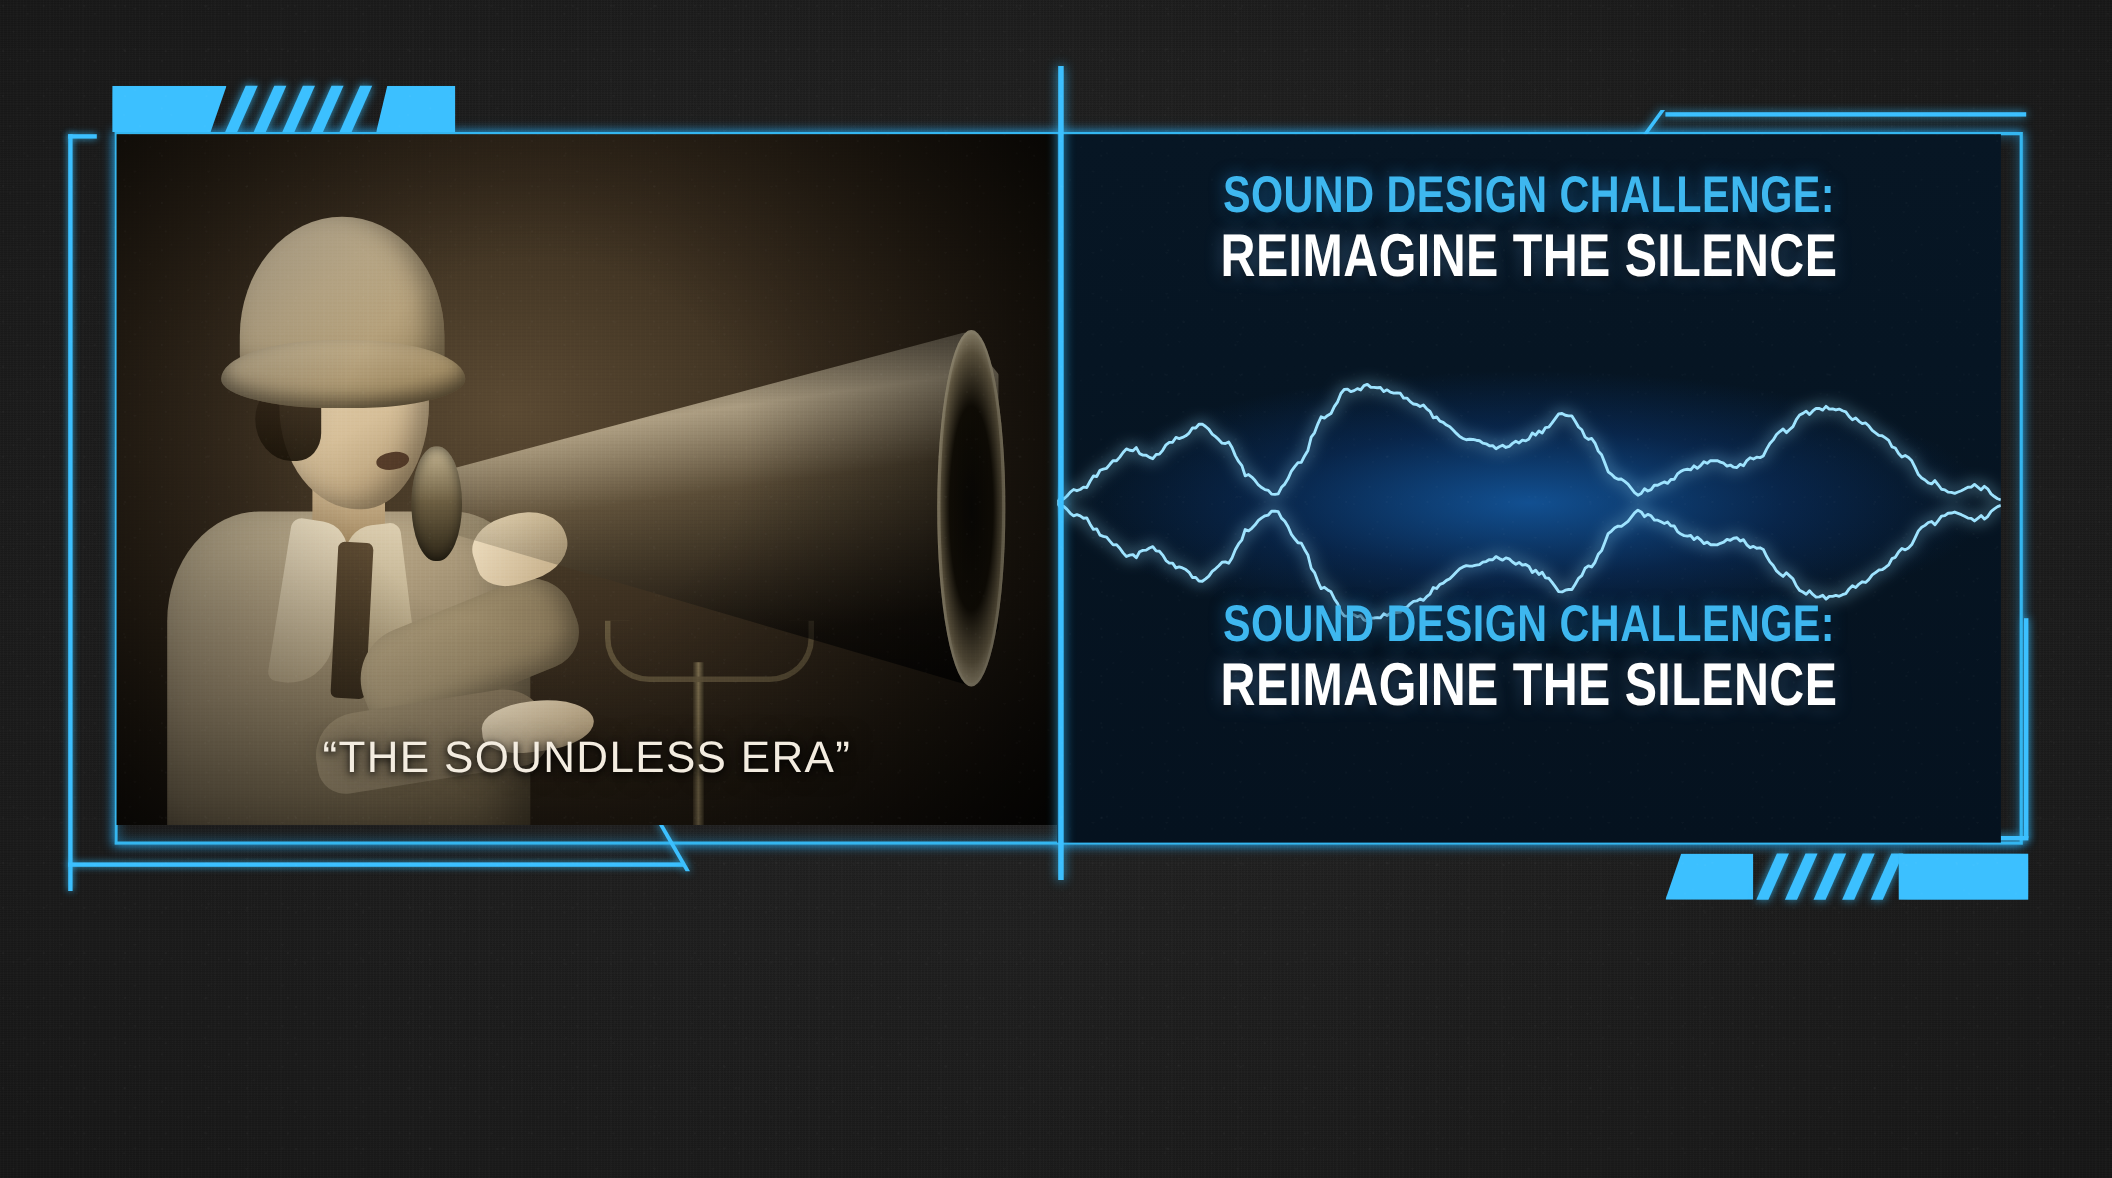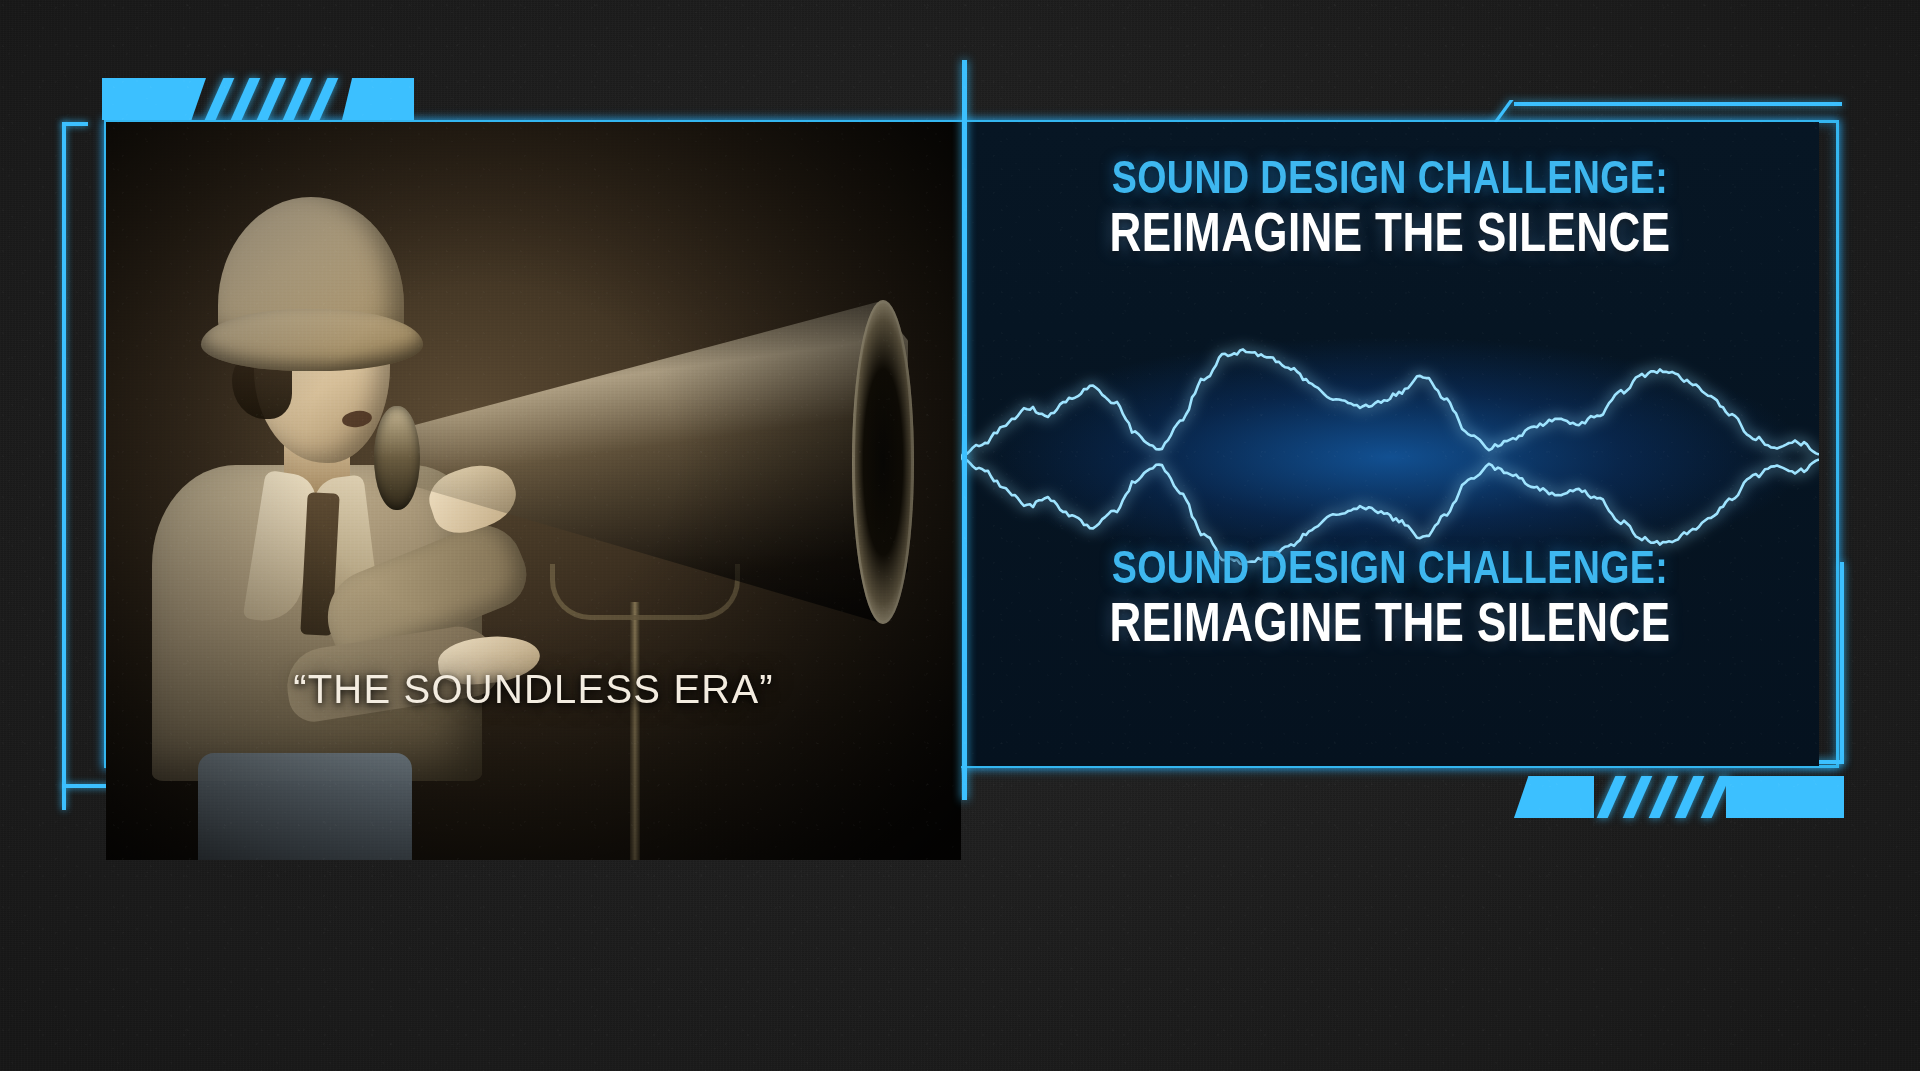--- a/index.html
+++ b/index.html
@@ -60,21 +60,21 @@
   .hatch{ position:absolute; height:42px; }
   
   .slab{ position:absolute; top:0; height:42px; background:var(--cy-br);
          box-shadow:0 0 12px rgba(52,182,240,.9); }
   .stripe{ position:absolute; top:0; width:11px; height:42px;
            background:var(--cy-br); transform:skewX(-24deg);
            box-shadow:0 0 8px rgba(52,182,240,.8); }
 
   
   .photo{
-    position:absolute; left:22px; top:30px; width:855px; height:738px;
+    position:absolute; left:22px; top:30px; width:855px; height:628px;
     overflow:hidden;
     background:
       radial-gradient(ellipse 700px 520px at 42% 40%, #5b4a33 0%, #3a2e1f 40%, #241c12 72%, #120e09 100%);
   }
   .photo .vign{ position:absolute; inset:0;
     background:radial-gradient(ellipse 620px 560px at 45% 45%, rgba(0,0,0,0) 30%, rgba(0,0,0,.55) 78%, rgba(0,0,0,.85) 100%); }
   .photo .grain{ position:absolute; inset:0; opacity:.35; mix-blend-mode:overlay;
     background-image:repeating-linear-gradient(90deg, rgba(255,255,255,.06) 0 1px, transparent 1px 4px),
                      repeating-linear-gradient(0deg, rgba(0,0,0,.07) 0 1px, transparent 1px 3px); }
 

